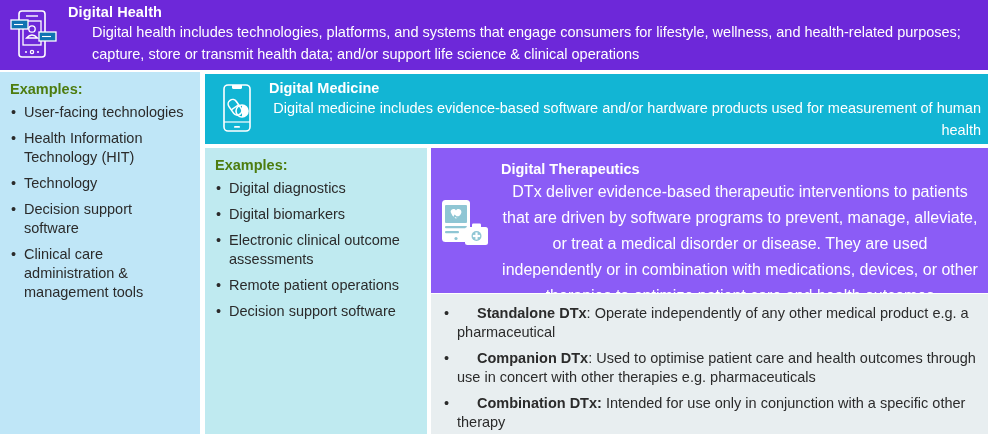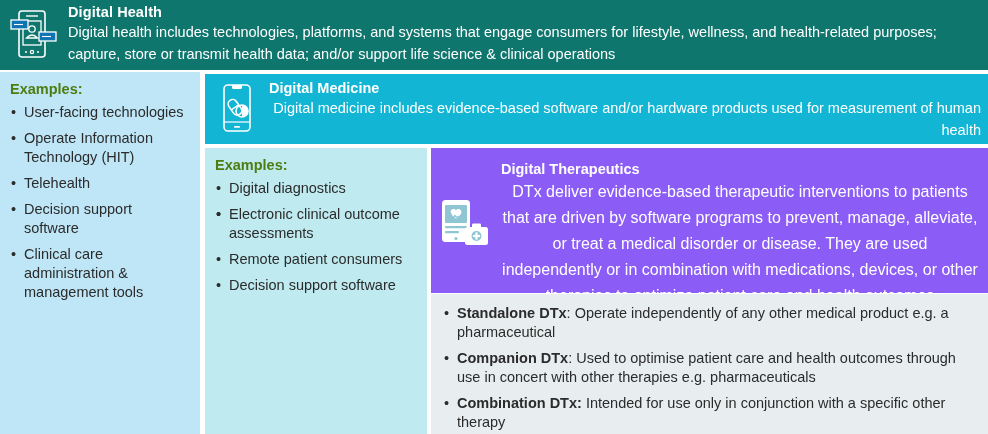--- a/index.html
+++ b/index.html
@@ -7,35 +7,35 @@
     width:988px;height:434px;
     background:#ffffff;
     font-family:"Liberation Sans", sans-serif;
     overflow:hidden;
   }
   .canvas{position:relative;width:988px;height:434px;}
 
   
   .dh-band{
     position:absolute;left:0;top:0;width:988px;height:70px;
-    background:#0f766e;
+    background:#6d28d9;
   }
   .dh-icon{
     position:absolute;left:10px;top:8px;width:48px;height:52px;
   }
   .dh-text{
     position:absolute;left:68px;top:3px;width:900px;
     color:#ffffff;
   }
   .dh-title{
     font-size:14.5px;font-weight:bold;line-height:19px;
     letter-spacing:0.1px;
   }
   .dh-desc{
-    font-size:14.5px;font-weight:normal;line-height:21.5px;
+    font-size:14.5px;font-weight:normal;line-height:21.5px;margin-left:24px;
   }
 
   
   .dh-examples{
     position:absolute;left:0;top:72px;width:200px;height:362px;
     background:#bfe6f7;
     box-sizing:border-box;
     padding:9px 10px 0 8px;
   }
   .ex-heading{
@@ -84,21 +84,21 @@
   
   .dtx-types{
     position:absolute;left:431px;top:294px;width:557px;height:140px;
     background:#e8eef0;
     box-sizing:border-box;
     padding:10px 12px 0 10px;
   }
   .dtx-types li{
     margin-bottom:9px;color:#1f1f1f;font-size:14.5px;line-height:19px;
   }
-  .dtx-types li b{font-weight:bold;}
+  .dtx-types li b{font-weight:bold;margin-left:20px;}
 
   svg{display:block;}
 </style>
 </head>
 <body>
 
 <div class="canvas">
 
   <div class="dh-band">
     <div class="dh-icon">
@@ -120,22 +120,22 @@
     <div class="dh-text">
       <div class="dh-title">Digital Health</div>
       <div class="dh-desc">Digital health includes technologies, platforms, and systems that engage consumers for lifestyle, wellness, and health-related purposes; capture, store or transmit health data; and/or support life science &amp; clinical operations</div>
     </div>
   </div>
 
   <div class="dh-examples">
     <div class="ex-heading">Examples:</div>
     <ul class="bl">
       <li><span class="dot">•</span><span>User-facing technologies</span></li>
-      <li><span class="dot">•</span><span>Operate Information Technology (HIT)</span></li>
-      <li><span class="dot">•</span><span>Telehealth</span></li>
+      <li><span class="dot">•</span><span>Health Information Technology (HIT)</span></li>
+      <li><span class="dot">•</span><span>Technology</span></li>
       <li><span class="dot">•</span><span>Decision support software</span></li>
       <li><span class="dot">•</span><span>Clinical care administration &amp; management tools</span></li>
     </ul>
   </div>
 
   <div class="dm-band">
     <div class="dm-icon">
       <svg width="40" height="50" viewBox="0 0 40 50">
         <rect x="7" y="2" width="26" height="46" rx="4" ry="4" fill="none" stroke="#ffffff" stroke-width="1.6"></rect>
         <path d="M15 2 h10 v2.5 a1.6 1.6 0 0 1 -1.6 1.6 h-6.8 a1.6 1.6 0 0 1 -1.6 -1.6 z" fill="#ffffff"></path>
@@ -152,23 +152,23 @@
     <div class="dm-text">
       <div class="dm-title">Digital Medicine</div>
       <div class="dm-desc">Digital medicine includes evidence-based software and/or hardware products used for measurement of human health</div>
     </div>
   </div>
 
   <div class="dm-examples">
     <div class="ex-heading">Examples:</div>
     <ul class="bl">
       <li><span class="dot">•</span><span>Digital diagnostics</span></li>
-      <li><span class="dot">•</span></li>
+      <li><span class="dot">•</span><span>Digital biomarkers</span></li>
       <li><span class="dot">•</span><span>Electronic clinical outcome assessments</span></li>
-      <li><span class="dot">•</span><span>Remote patient consumers</span></li>
+      <li><span class="dot">•</span><span>Remote patient operations</span></li>
       <li><span class="dot">•</span><span>Decision support software</span></li>
     </ul>
   </div>
 
   <div class="dtx-band">
     <div class="dtx-icon">
       <svg width="52" height="52" viewBox="0 0 52 52">
         <rect x="3" y="2" width="28" height="42" rx="3.5" ry="3.5" fill="#ffffff"></rect>
         <rect x="6" y="7" width="22" height="18" rx="1" fill="#8fc6d4"></rect>
         <path d="M17 12.4 c-1.6 -2.4 -5.4 -1.4 -5.4 1.7 c0 2.9 3.6 5.2 5.4 6.6 c1.8 -1.4 5.4 -3.7 5.4 -6.6 c0 -3.1 -3.8 -4.1 -5.4 -1.7 z" fill="#ffffff"></path>

